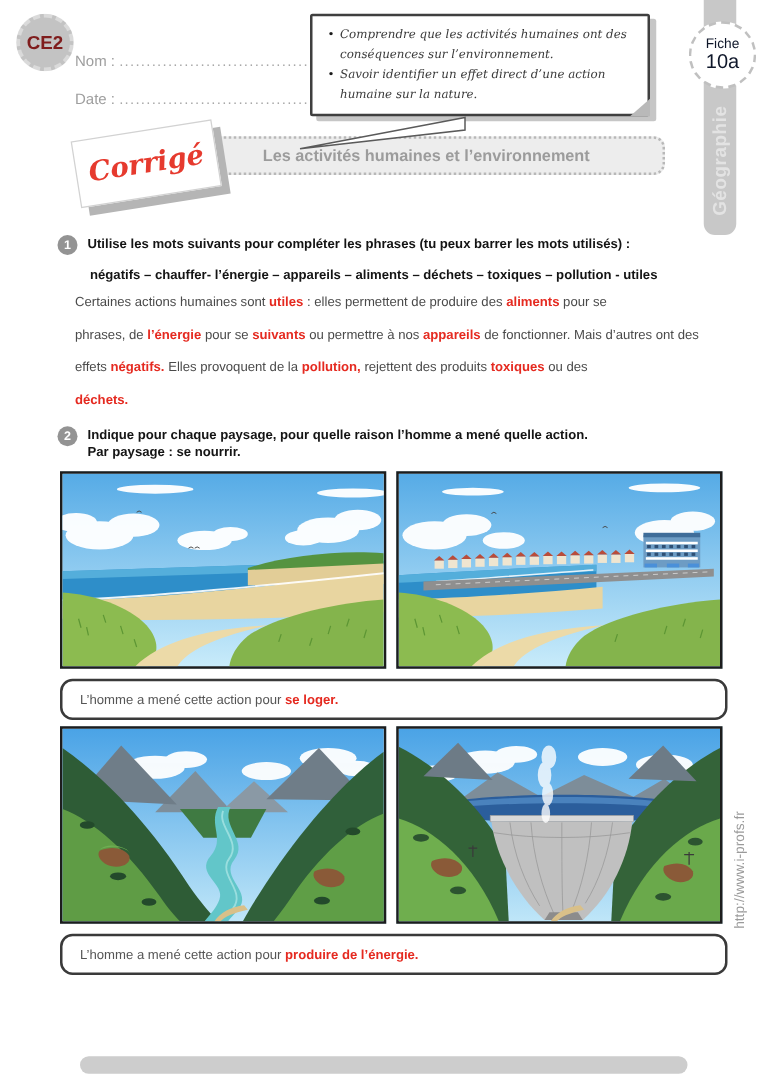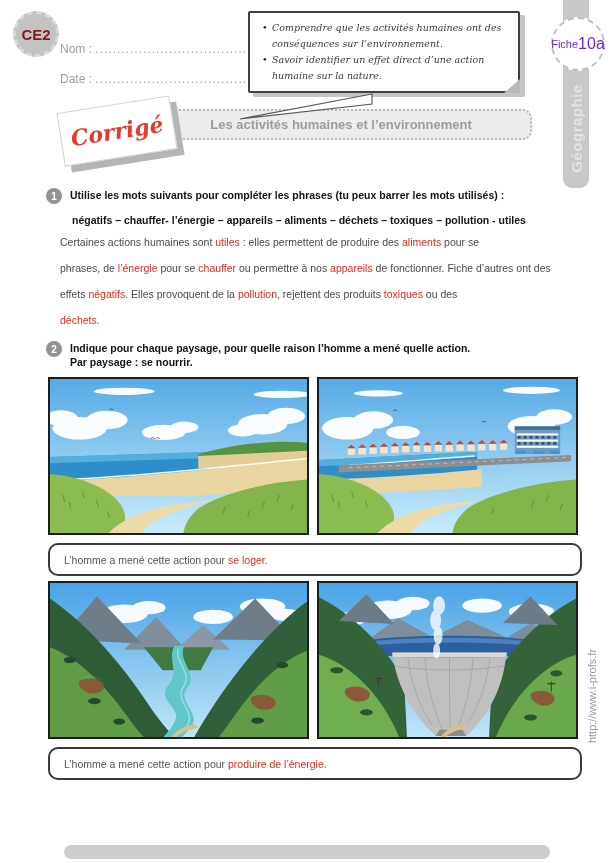--- a/index.html
+++ b/index.html
@@ -39,22 +39,22 @@
     position:absolute;left:563px;top:0;width:26px;height:188px;background:#c8c8c8;
     border-radius:0 0 9px 9px;z-index:1;
   }
   .subject-tab span{
     position:absolute;left:-57px;top:120px;width:140px;text-align:center;
     transform:rotate(-90deg);color:#e3e3e3;font-weight:bold;font-size:15px;letter-spacing:.5px;
   }
   .fiche-badge{
     position:absolute;left:551px;top:17px;width:54px;height:54px;border-radius:50%;
     background:#ffffff;border:2px dashed #c0c0c0;box-sizing:border-box;z-index:2;
-    display:flex;align-items:center;justify-content:center;
-    color:#6d28d9;line-height:1.1;
+    display:flex;flex-direction:column;align-items:center;justify-content:center;
+    color:#0f172a;line-height:1.1;
   }
   .fiche-badge .f1{font-size:11px;}
   .fiche-badge .f2{font-size:16px;}
 
   
   .stamp{
     position:absolute;left:60px;top:104px;width:112px;height:52px;background:#ffffff;
     border:1px solid #d2d2d2;box-shadow:6px 7px 0 #b5b5b5;transform:rotate(-9deg);z-index:6;
     display:flex;align-items:center;justify-content:center;
   }
@@ -78,21 +78,21 @@
   }
   .ex1-head{top:188px;width:540px;}
   .ex2-head{top:341px;width:540px;}
   .ex-instr{font-size:10.5px;font-weight:bold;color:#141414;line-height:14px;}
   .word-bank{
     position:absolute;left:72px;top:214px;width:500px;
     font-size:10.5px;font-weight:bold;color:#141414;
   }
   .para{position:absolute;left:60px;top:229px;width:528px;font-size:10.5px;color:#4a4a4a;}
   .para .line{line-height:26px;height:26px;white-space:nowrap;}
-  .red{color:#e52a20;font-weight:normal;}
+  .red{color:#e52a20;font-weight:bold;}
 
   
   .pic{position:absolute;height:158px;width:261px;border:2px solid #1d1d1d;box-sizing:border-box;background:#bfe3f5;}
   .pic svg{display:block;width:100%;height:100%;}
   .pic-a{left:48px;top:377px;}
   .pic-b{left:317px;top:377px;}
   .pic-c{left:48px;top:581px;}
   .pic-d{left:317px;top:581px;}
   .answer-box{
     position:absolute;left:48px;width:534px;height:33px;box-sizing:border-box;
@@ -153,21 +153,21 @@
   <div class="num-circle">1</div>
   <div class="ex-instr">Utilise les mots suivants pour compléter les phrases (tu peux barrer les mots utilisés) :</div>
 </div>
 <div class="word-bank">négatifs – chauffer- l’énergie – appareils – aliments – déchets – toxiques – pollution - utiles</div>
 
 <div class="para">
   <div class="line">
     <span>Certaines actions humaines sont </span><span class="red">utiles</span><span> : elles permettent de produire des </span><span class="red">aliments</span><span> pour se</span>
   </div>
   <div class="line">
-    <span>phrases, de </span><span class="red">l’énergie</span><span> pour se </span><span class="red">chauffer</span><span> ou permettre à nos </span><span class="red">appareils</span><span> de fonctionner. Fiche d’autres ont des</span>
+    <span>phrases, de </span><span class="red">l’énergie</span><span> pour se </span><span class="red">suivants</span><span> ou permettre à nos </span><span class="red">appareils</span><span> de fonctionner. Mais d’autres ont des</span>
   </div>
   <div class="line">
     <span>effets </span><span class="red">négatifs.</span><span> Elles provoquent de la </span><span class="red">pollution,</span><span> rejettent des produits </span><span class="red">toxiques</span><span> ou des</span>
   </div>
   <div class="line">
     <span class="red">déchets.</span>
   </div>
 </div>
 
 <div class="ex-head ex2-head">

